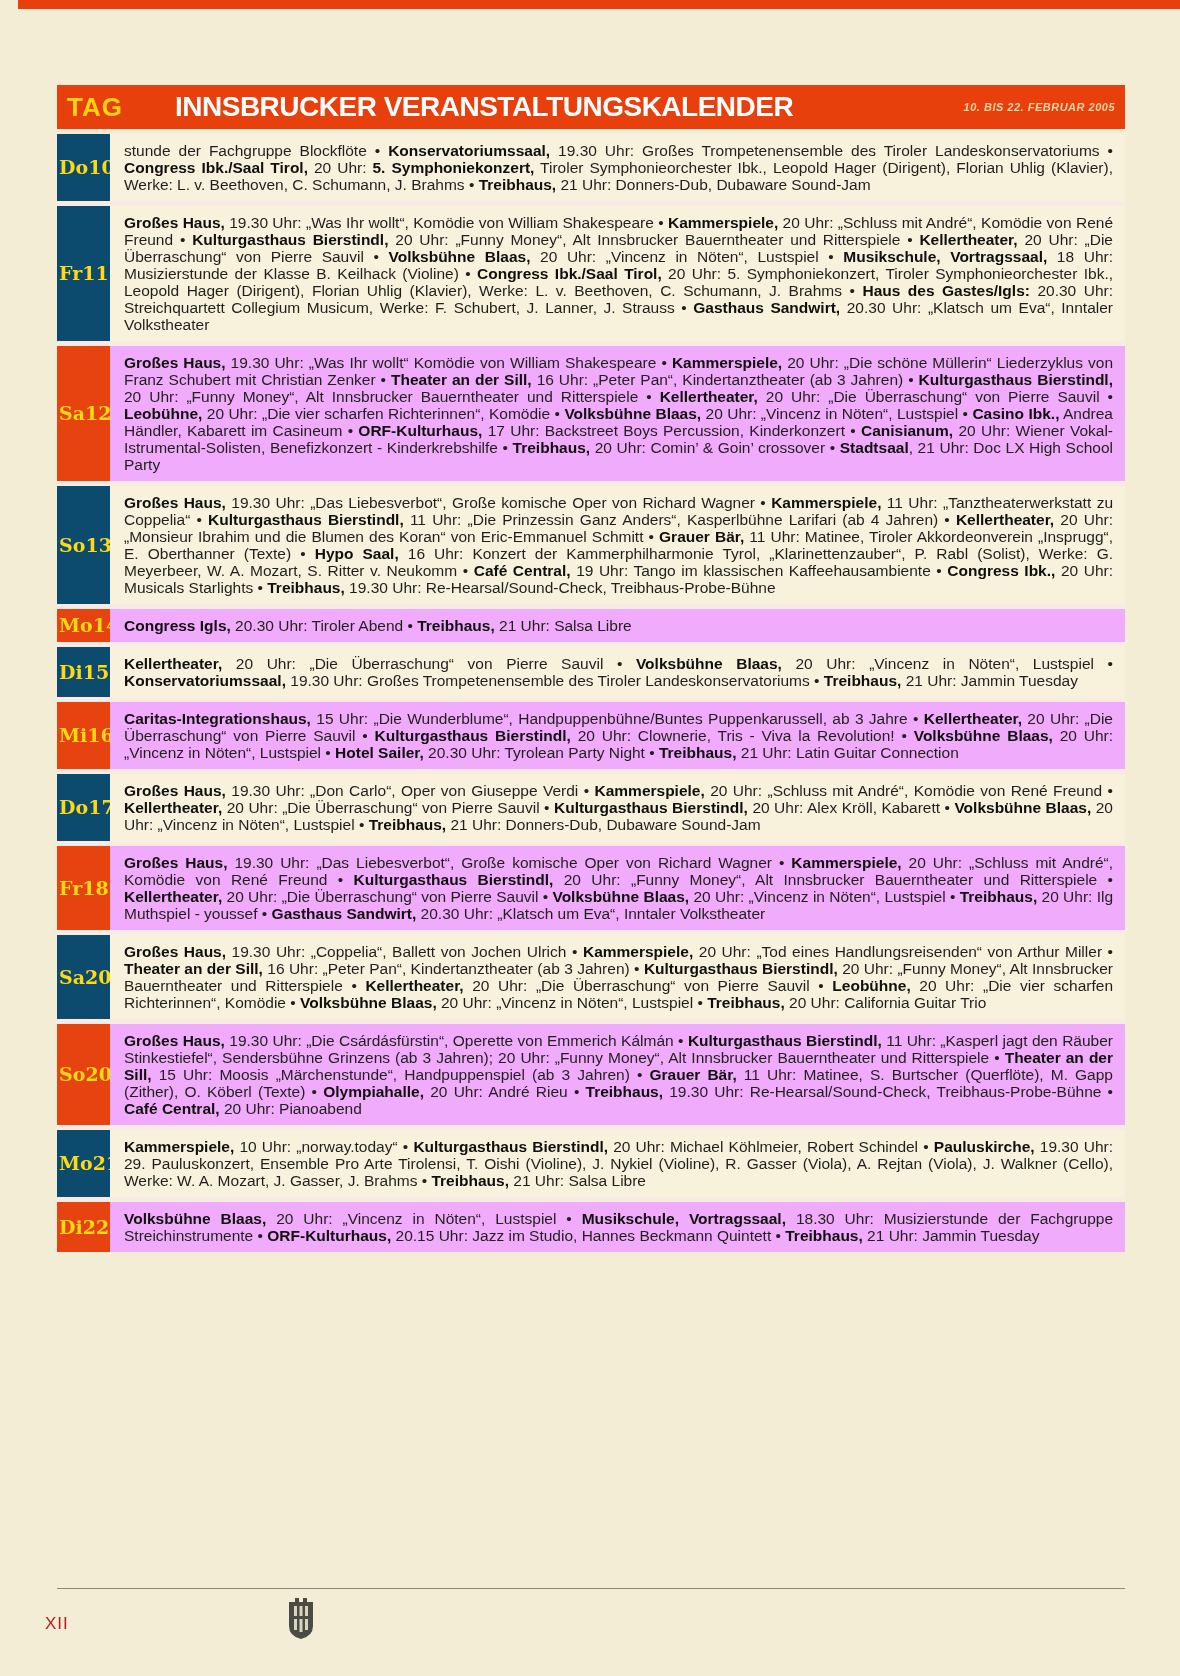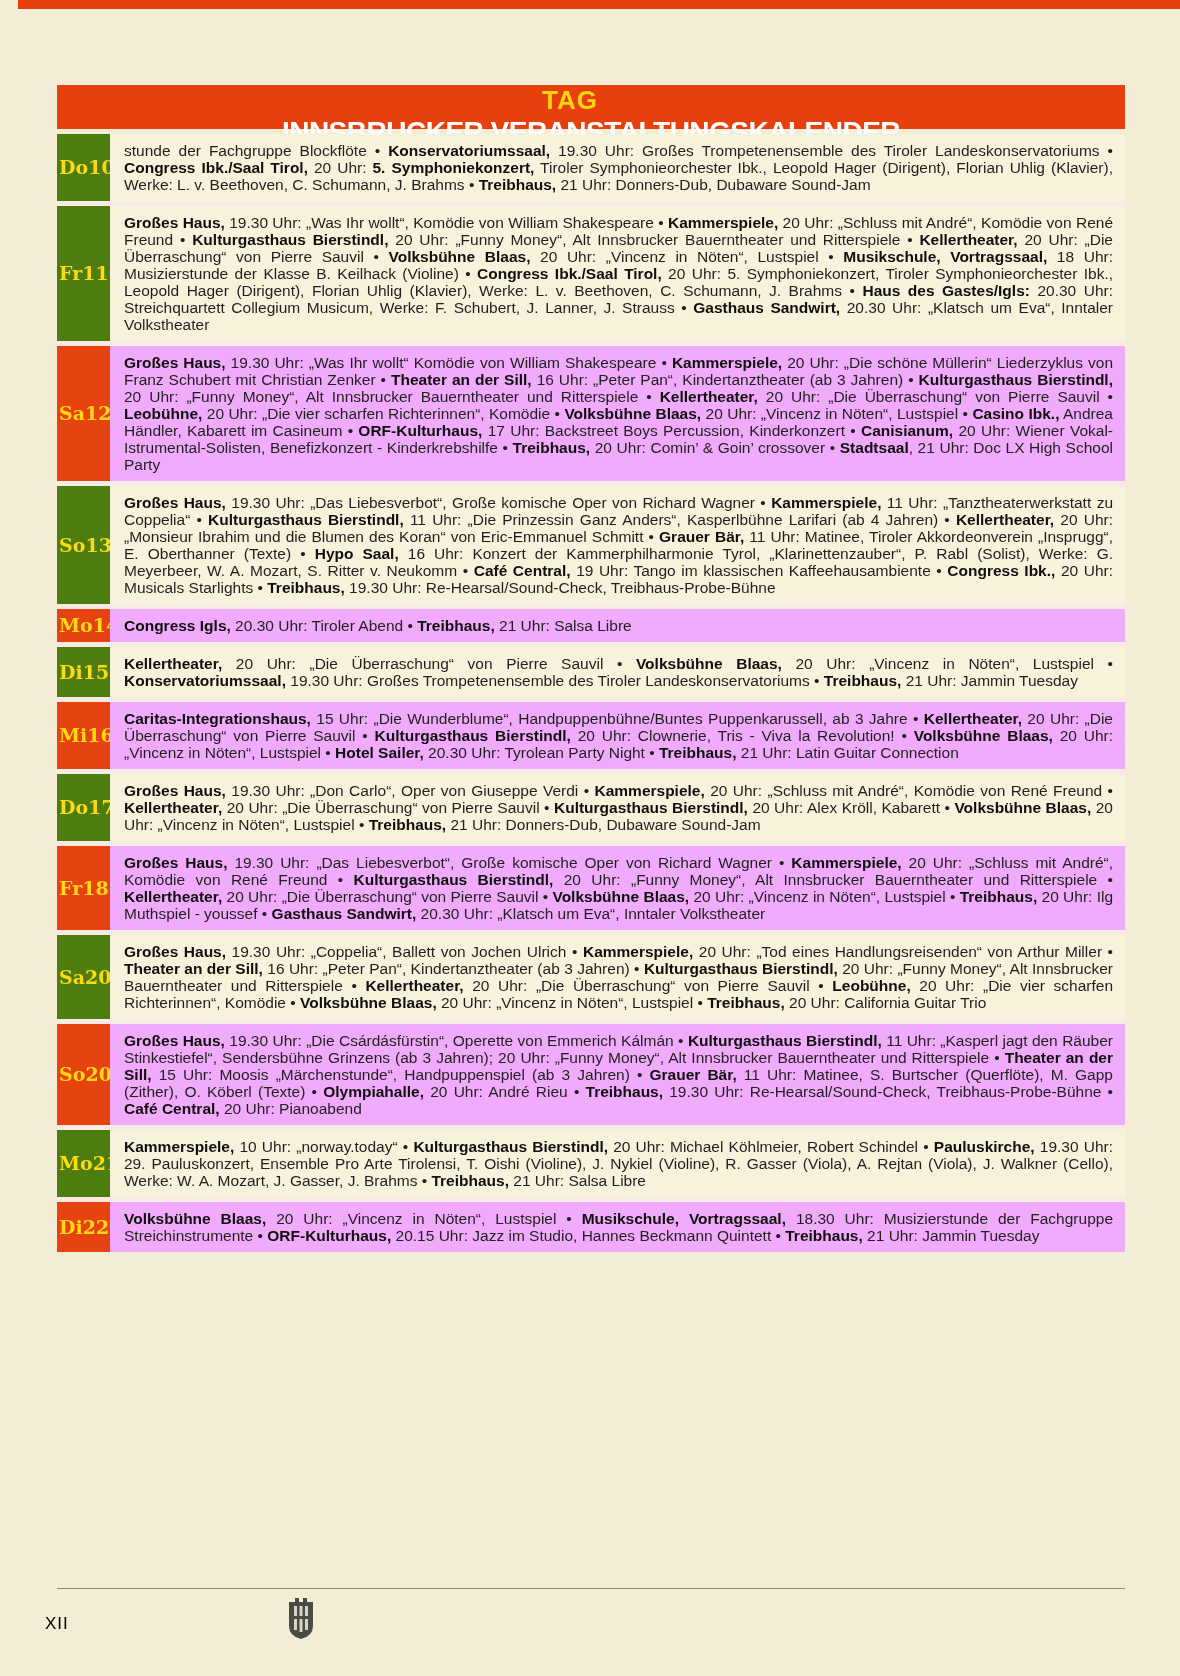--- a/index.html
+++ b/index.html
@@ -8,21 +8,20 @@
     background:#f4edd6;
     font-family:"Liberation Sans",sans-serif;
     -webkit-font-smoothing:antialiased;
   }
   .top-strip{position:absolute;top:0;left:18px;right:0;height:9px;background:#e8400d;}
   .page-inner{position:absolute;left:57px;top:85px;width:1068px;}
   
   .header-bar{
     height:44px;background:#e8400d;display:flex;align-items:center;
     color:#fff;
-    flex-direction:column;
   }
   .tag-label{
     color:#f8d411;font-size:26px;font-weight:bold;letter-spacing:1px;
     padding:0 0 0 10px;width:118px;box-sizing:border-box;
   }
   .header-title{
     font-size:28px;font-weight:bold;letter-spacing:-0.5px;white-space:nowrap;
   }
   .header-date{
     margin-left:auto;padding-right:10px;font-size:11px;font-weight:bold;
@@ -43,26 +42,26 @@
     font-size:19px;color:#ffd911;line-height:1;
   }
   .row-content{
     flex:1;padding:8px 12px 8px 14px;
     font-size:15.5px;line-height:17px;color:#211f1c;
     text-align:justify;
   }
   .row-content b{color:#100f0d;}
   .tone-cream .row-content{background:#f8f1dc;}
   .tone-pink  .row-content{background:#f0abfc;}
-  .tone-cream .day-cell{background:#4d7c0f;}
+  .tone-cream .day-cell{background:#0c4a6e;}
   .tone-pink  .day-cell{background:#e64310;}
   
   .footer{position:absolute;left:0;right:0;top:1588px;height:88px;}
   .footer-rule{position:absolute;top:0;left:57px;right:55px;height:0;border-top:1.5px solid #8a8a80;}
-  .footer-pagenum{position:absolute;left:45px;top:26px;font-size:17px;color:#000000;letter-spacing:1px;}
+  .footer-pagenum{position:absolute;left:45px;top:26px;font-size:17px;color:#b91c1c;letter-spacing:1px;}
   .footer-crest{position:absolute;left:287px;top:8px;}
   .footer-pub{
     position:absolute;right:55px;top:20px;
     font-size:21.5px;color:#64645c;letter-spacing:0.5px;white-space:nowrap;
   }
 </style>
 </head>
 <body>
 
 <div class="top-strip"></div>

